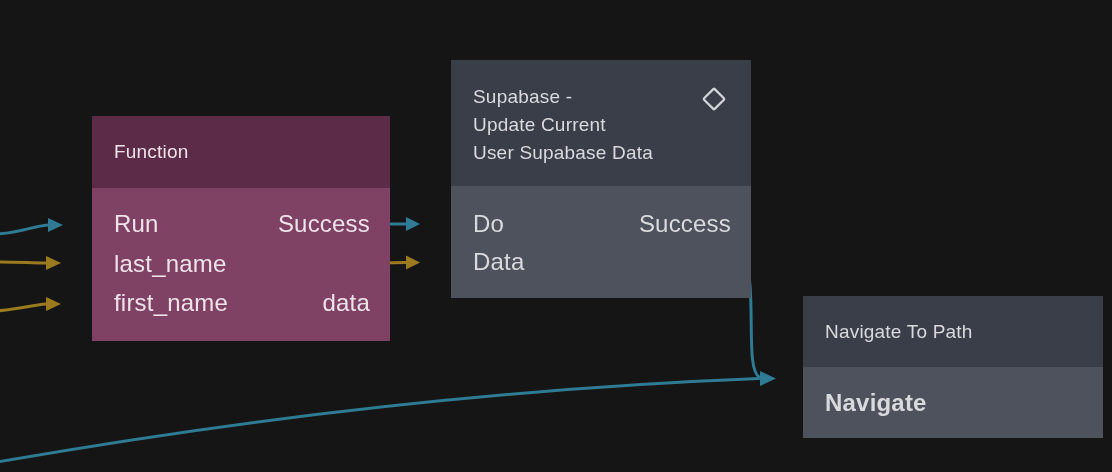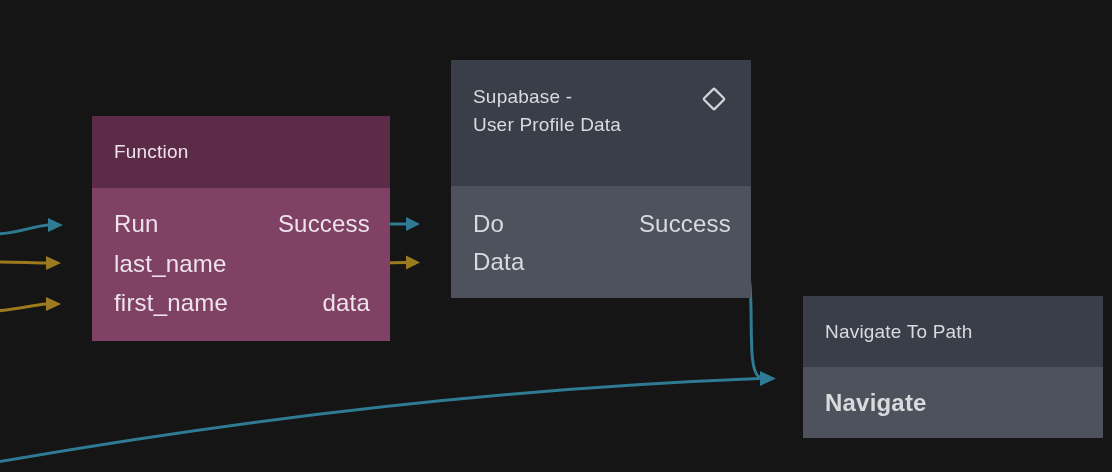--- a/index.html
+++ b/index.html
@@ -98,21 +98,22 @@
         <span class="port-label">first_name</span>
         <span class="port-label">data</span>
       </div>
     </div>
   </div>
 
   <div class="node gray supabase">
     <div class="node-header">
       <span class="node-title title-lines">
         <span>Supabase -</span>
-        <span>User Profile Data</span>
+        <span>Update Current</span>
+        <span>User Supabase Data</span>
       </span>
       <span class="diamond-wrap">
         <svg width="30" height="30" viewBox="0 0 30 30">
           <rect x="7.5" y="7.5" width="15" height="15" rx="1" transform="rotate(45 15 15)" fill="none" stroke="#d2d5da" stroke-width="2.2"></rect>
         </svg>
       </span>
     </div>
     <div class="node-body">
       <div class="port-row">
         <span class="port-label">Do</span>

